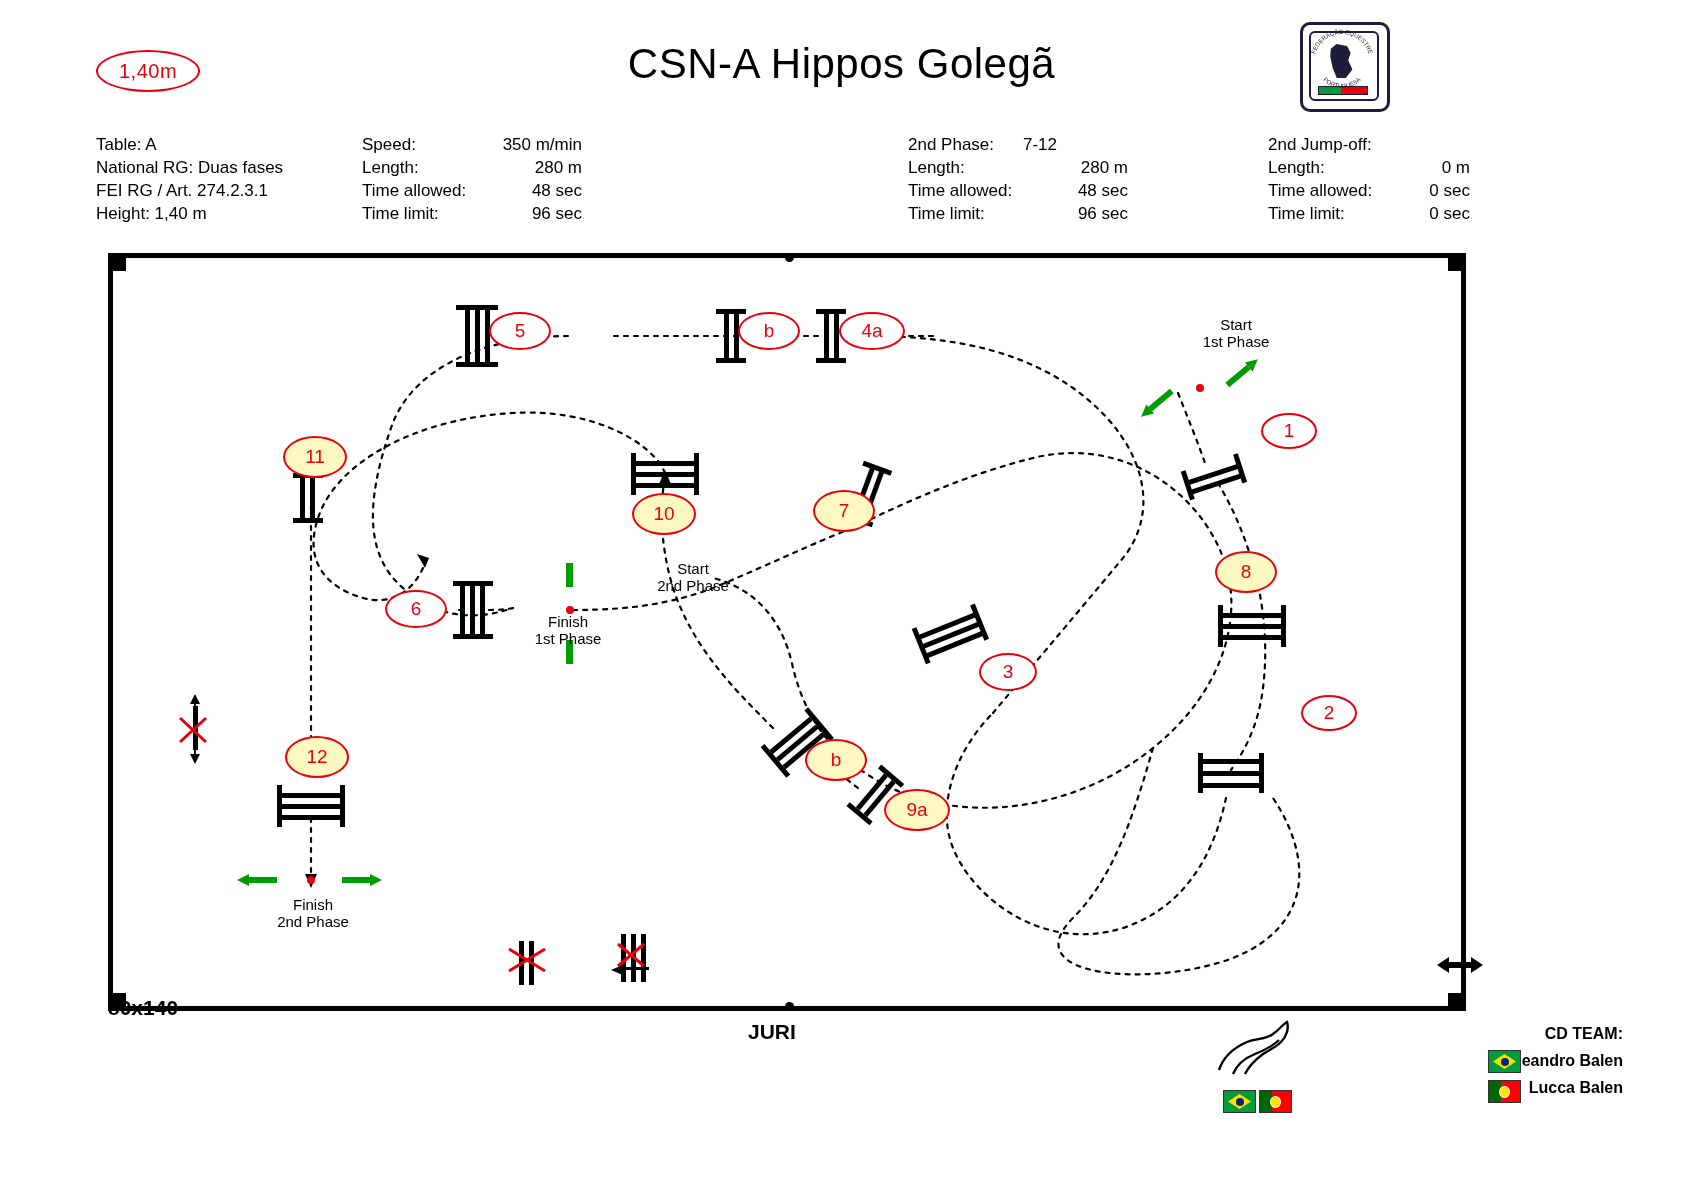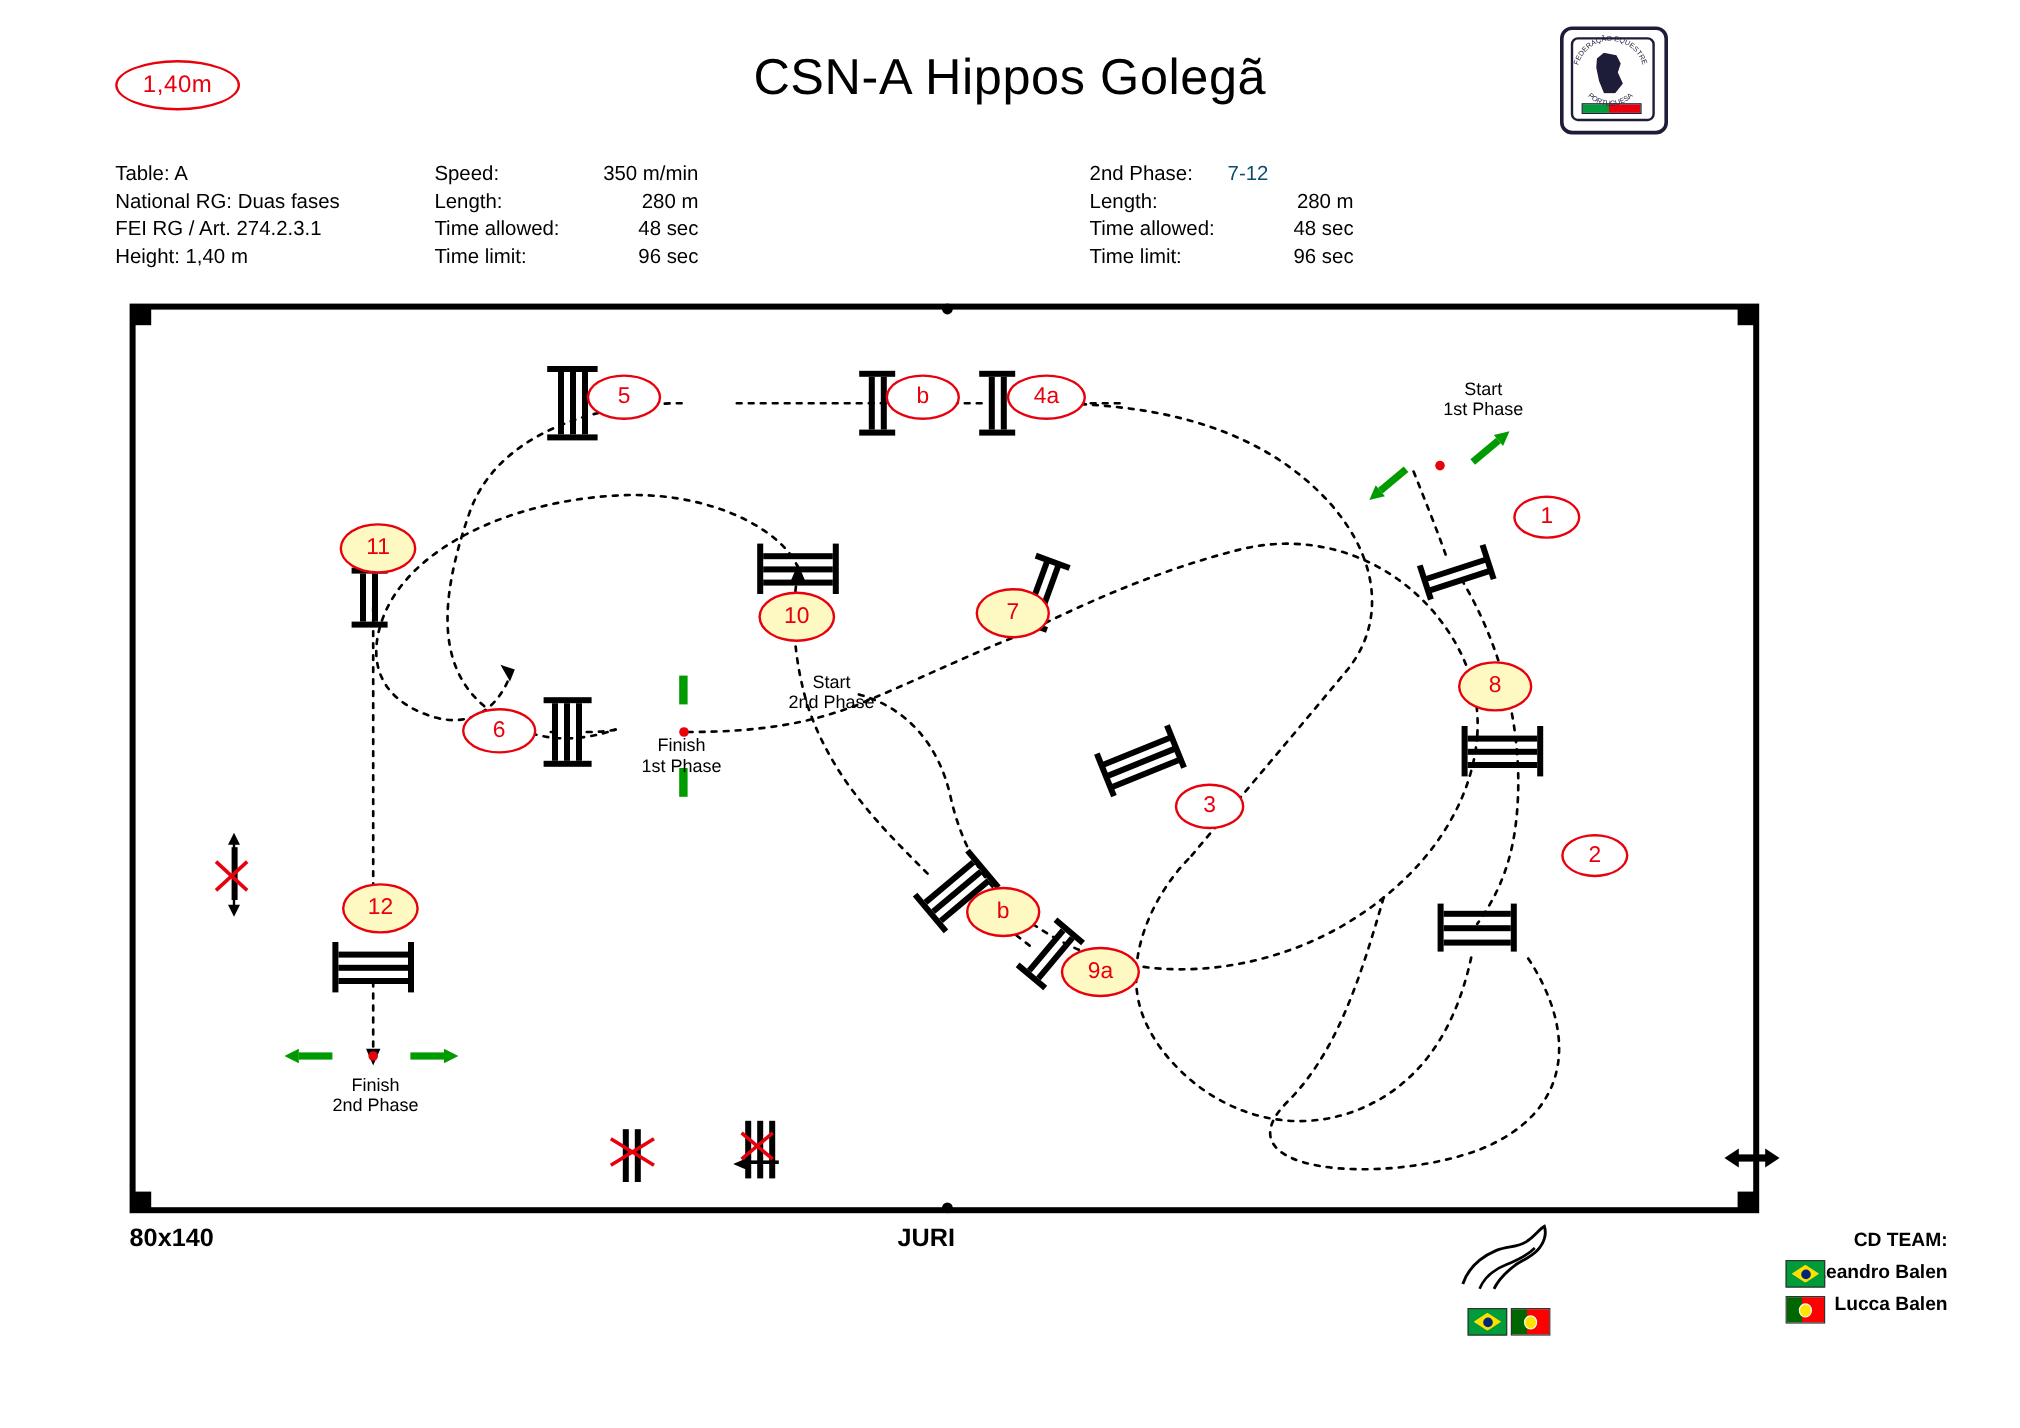--- a/index.html
+++ b/index.html
@@ -110,21 +110,21 @@
   .info-col3 { left: 636px; }
   .info-col4 { left: 908px; }
   .info-col5 { left: 1268px; }
 
   .c2 .lbl { width: 112px; }
   .c2 .val { width: 108px; }
   .c4 .lbl { width: 115px; }
   .c4 .val { width: 105px; }
   .c5 .lbl { width: 110px; }
   .c5 .val { width: 92px; }
-  .red { color: #0c4a6e; }
+  .red { color: #000000; }
 
   
   .arena {
     position: absolute;
     left: 108px;
     top: 253px;
     width: 1358px;
     height: 758px;
     border: 5px solid #000;
     box-sizing: border-box;
@@ -137,21 +137,21 @@
   }
   .mid-dot {
     position: absolute;
     width: 9px; height: 9px;
     background: #000;
     border-radius: 50%;
   }
   .dim-label {
     position: absolute;
     left: 108px;
-    top: 1020px;
+    top: 996px;
     font-size: 21px;
     font-weight: bold;
   }
   .juri-label {
     position: absolute;
     left: 748px;
     top: 1020px;
     font-size: 21px;
     font-weight: bold;
   }
@@ -286,20 +286,26 @@
   </div>
 
 
   <div class="info info-col4 c4">
     <div><span class="lbl">2nd Phase:</span><span class="red">7-12</span></div>
     <div><span class="lbl">Length:</span><span class="val">280 m</span></div>
     <div><span class="lbl">Time allowed:</span><span class="val">48 sec</span></div>
     <div><span class="lbl">Time limit:</span><span class="val">96 sec</span></div>
   </div>
 
+  <div class="info info-col5 c5">
+    <div>2nd Jump-off:</div>
+    <div><span class="lbl">Length:</span><span class="val">0 m</span></div>
+    <div><span class="lbl">Time allowed:</span><span class="val">0 sec</span></div>
+    <div><span class="lbl">Time limit:</span><span class="val">0 sec</span></div>
+  </div>
 
   <div class="arena">
     <div class="corner-sq" style="left:-1px; top:-1px;"></div>
     <div class="corner-sq" style="right:-1px; top:-1px;"></div>
     <div class="corner-sq" style="left:-1px; bottom:-1px;"></div>
     <div class="corner-sq" style="right:-1px; bottom:-1px;"></div>
     <div class="mid-dot" style="left:672px; top:-5px;"></div>
     <div class="mid-dot" style="left:672px; bottom:-5px;"></div>
 
     <svg width="1358" height="758" viewBox="0 0 1358 758" xmlns="http://www.w3.org/2000/svg" style="position:absolute; left:0; top:0;">

